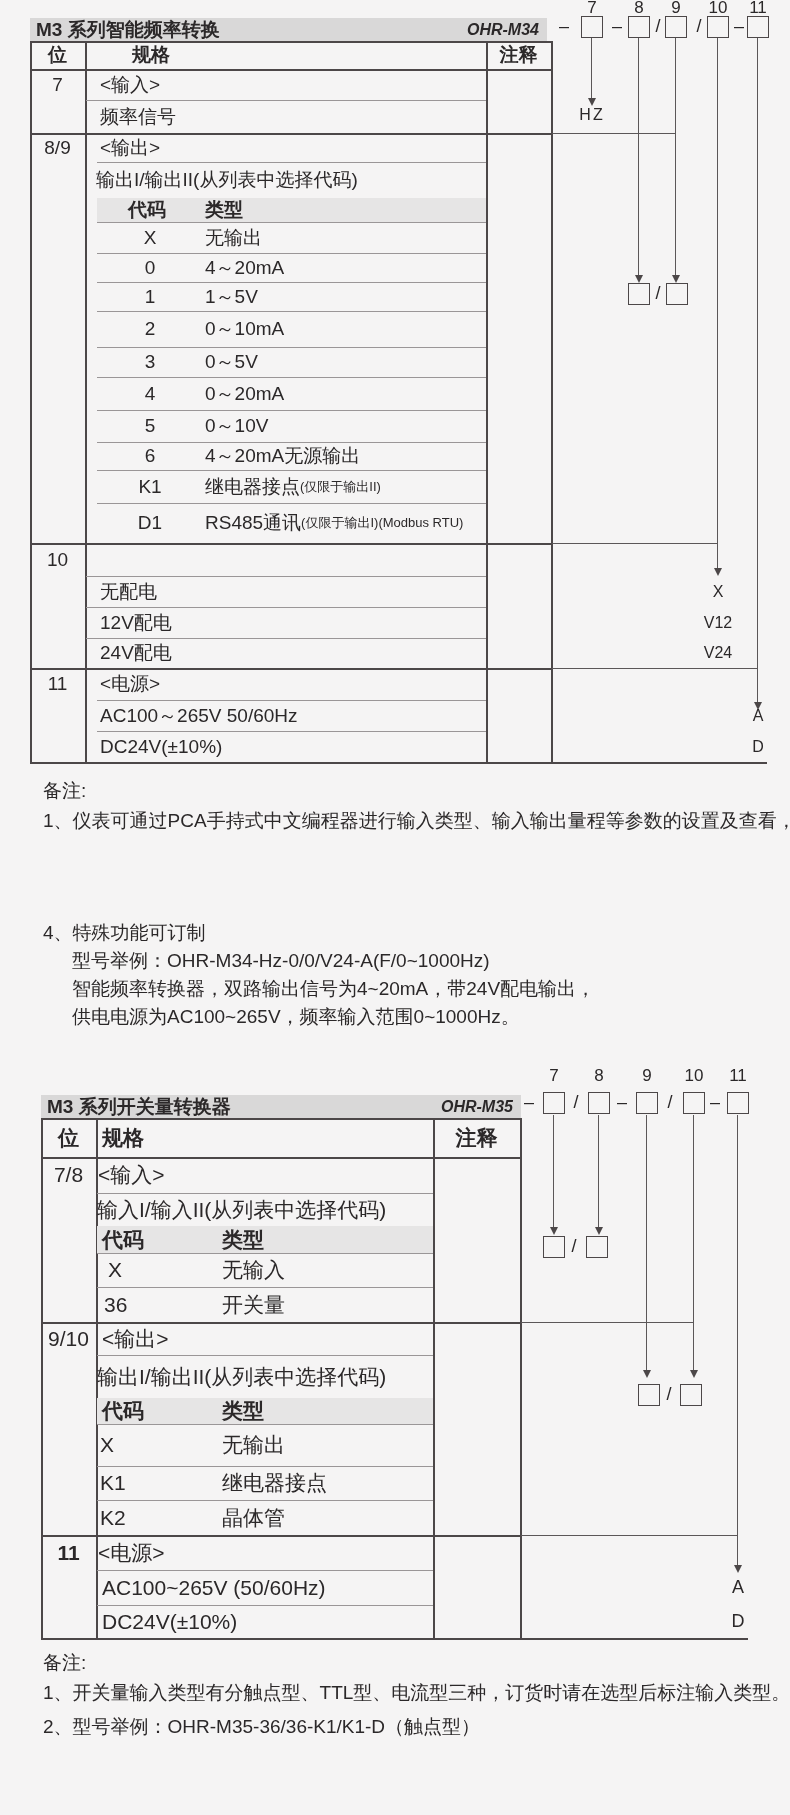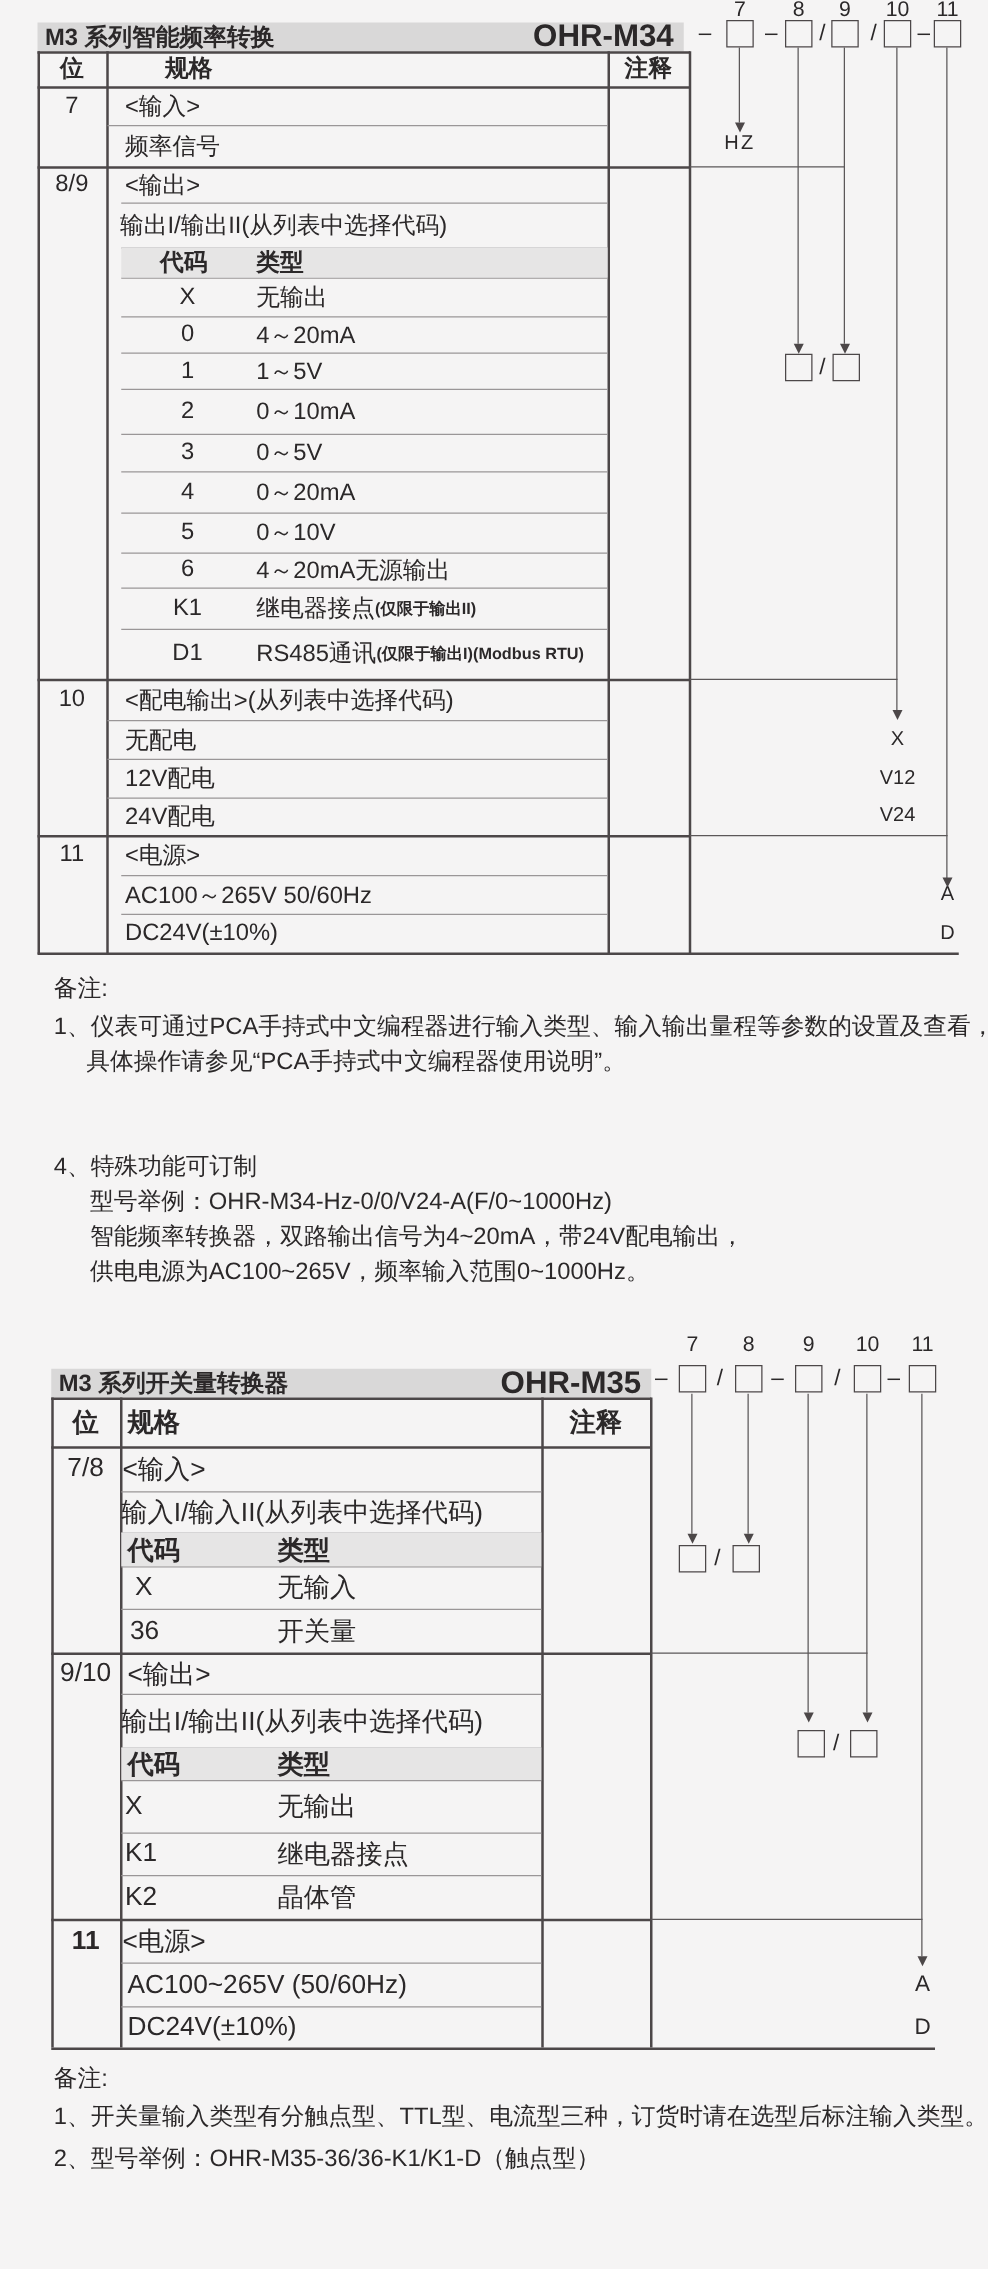--- a/index.html
+++ b/index.html
@@ -1,27 +1,27 @@
 <!DOCTYPE html>
 <html><head>
 <meta charset="utf-8">
 <style>
   html,body{margin:0;padding:0;background:#f5f4f4;}
   .page{position:relative;width:790px;height:1815px;background:#f5f4f4;overflow:hidden;
         font-family:"Liberation Sans","DejaVu Sans",sans-serif;color:#2b2829;}
   .bar{position:absolute;background:#d9d8d8;display:flex;justify-content:space-between;
        align-items:center;padding:0 8px 0 6px;box-sizing:border-box;}
   .bar .ttl{font-weight:bold;font-size:19px;white-space:nowrap;}
-  .bar .mdl{font-weight:bold;font-size:25px;white-space:nowrap;}
+  .bar .mdl{font-weight:bold;font-size:16px;white-space:nowrap;font-style:italic;}
   .cell{position:absolute;display:flex;align-items:center;font-size:19px;font-weight:500;
         white-space:nowrap;}
   .c{justify-content:center;text-align:center;}
   .b{font-weight:bold;}
   .f2{font-size:21px;}
-  .small{font-size:13px;font-weight:700;}
+  .small{font-size:13px;font-weight:400;}
   .vl{position:absolute;width:1.5px;background:#4c4748;}
   .hl{position:absolute;height:1.5px;background:#4c4748;}
   .ml{position:absolute;height:1px;background:#9a9697;}
   .dl{position:absolute;background:#5b5758;}
   .band{position:absolute;background:#e6e5e5;}
   .cbox{position:absolute;width:20px;height:20px;border:1.5px solid #4c4748;}
   .digit{position:absolute;width:24px;text-align:center;font-size:17px;font-weight:500;}
   .sep{position:absolute;width:16px;text-align:center;font-size:18px;font-weight:500;}
   .slash{position:absolute;text-align:center;font-size:18px;font-weight:500;}
   .arr{position:absolute;width:0;height:0;border-left:4px solid transparent;
@@ -122,21 +122,20 @@
     <span>继电器接点</span>
       <span class="small">(仅限于输出II)</span>
   </div>
   <div class="cell c" style="left:112px;top:503px;width:76px;height:40px">D1</div>
   <div class="cell" style="left:205px;top:503px;height:40px">
     <span>RS485通讯</span>
       <span class="small">(仅限于输出I)(Modbus RTU)</span>
   </div>
 
   <div class="cell c" style="left:30px;top:543px;width:55px;height:33px">10</div>
-  <div class="cell" style="left:100px;top:543px;height:33px">&lt;配电输出&gt;(从列表中选择代码)</div>
   <div class="cell" style="left:100px;top:576px;height:31px">无配电</div>
   <div class="cell" style="left:100px;top:607px;height:31px">12V配电</div>
   <div class="cell" style="left:100px;top:638px;height:30px">24V配电</div>
 
   <div class="cell c" style="left:30px;top:668px;width:55px;height:32px">11</div>
   <div class="cell" style="left:100px;top:668px;height:32px">&lt;电源&gt;</div>
   <div class="cell" style="left:100px;top:700px;height:31px">AC100～265V 50/60Hz</div>
   <div class="cell" style="left:100px;top:731px;height:31px">DC24V(±10%)</div>
 
   <div class="dl" style="left:591px;top:38px;width:1px;height:60px"></div>
@@ -161,21 +160,20 @@
   <div class="dl" style="left:552px;top:668px;width:206px;height:1px"></div>
 
   <div class="val" style="left:702px;top:576px;width:32px;height:31px">X</div>
   <div class="val" style="left:702px;top:607px;width:32px;height:31px">V12</div>
   <div class="val" style="left:702px;top:638px;width:32px;height:30px">V24</div>
   <div class="val" style="left:744px;top:700px;width:28px;height:31px">A</div>
   <div class="val" style="left:744px;top:731px;width:28px;height:31px">D</div>
 
   <div class="note b" style="left:43px;top:778px">备注:</div>
   <div class="note" style="left:43px;top:808px">1、仪表可通过PCA手持式中文编程器进行输入类型、输入输出量程等参数的设置及查看，</div>
-  <div class="note" style="left:69px;top:836px">具体操作请参见“PCA手持式中文编程器使用说明”。</div>
   <div class="note" style="left:43px;top:920px">4、特殊功能可订制</div>
   <div class="note" style="left:72px;top:948px">型号举例：OHR-M34-Hz-0/0/V24-A(F/0~1000Hz)</div>
   <div class="note" style="left:72px;top:976px">智能频率转换器，双路输出信号为4~20mA，带24V配电输出，</div>
   <div class="note" style="left:72px;top:1004px">供电电源为AC100~265V，频率输入范围0~1000Hz。</div>
 
   <div class="bar" style="left:41px;top:1095px;width:480px;height:23px">
     <span class="ttl">M3 系列开关量转换器</span>
     <span class="mdl">OHR-M35</span>
   </div>
 

